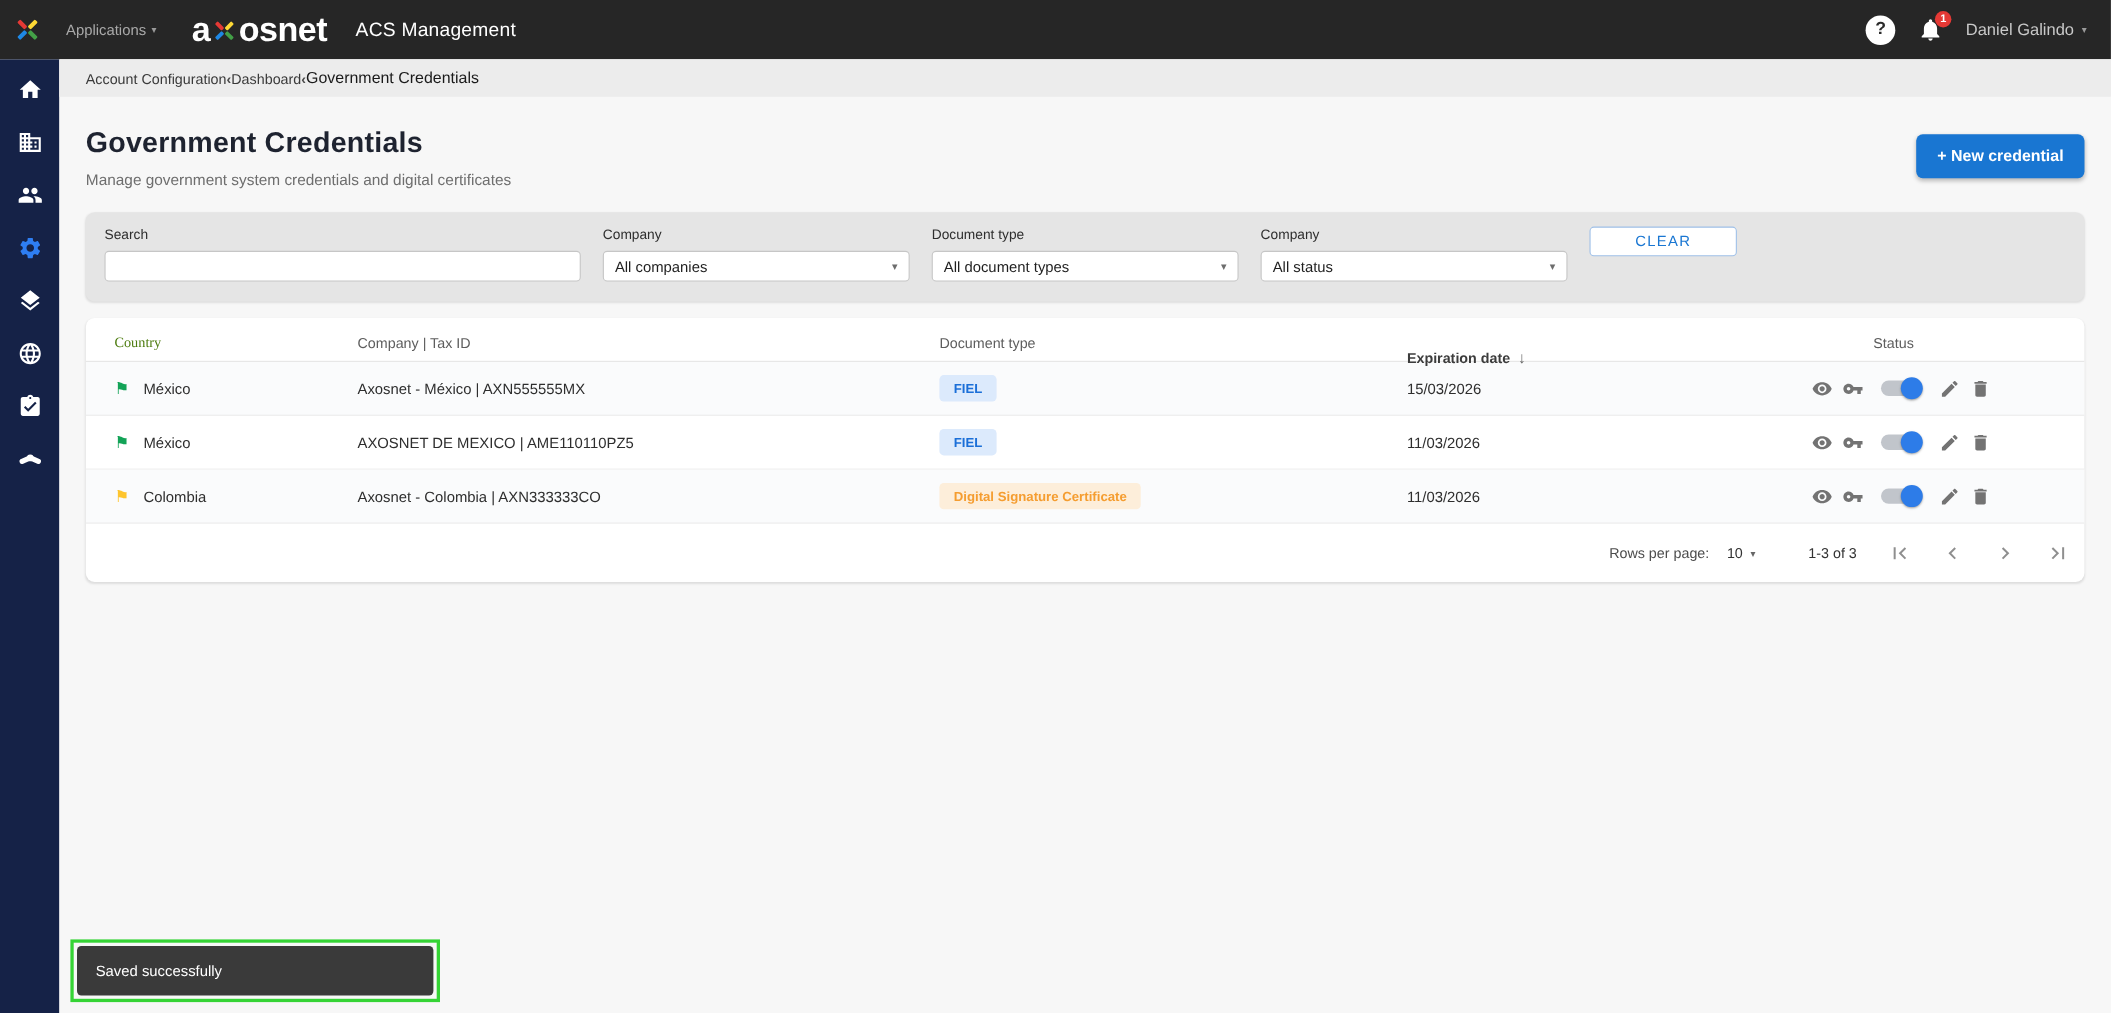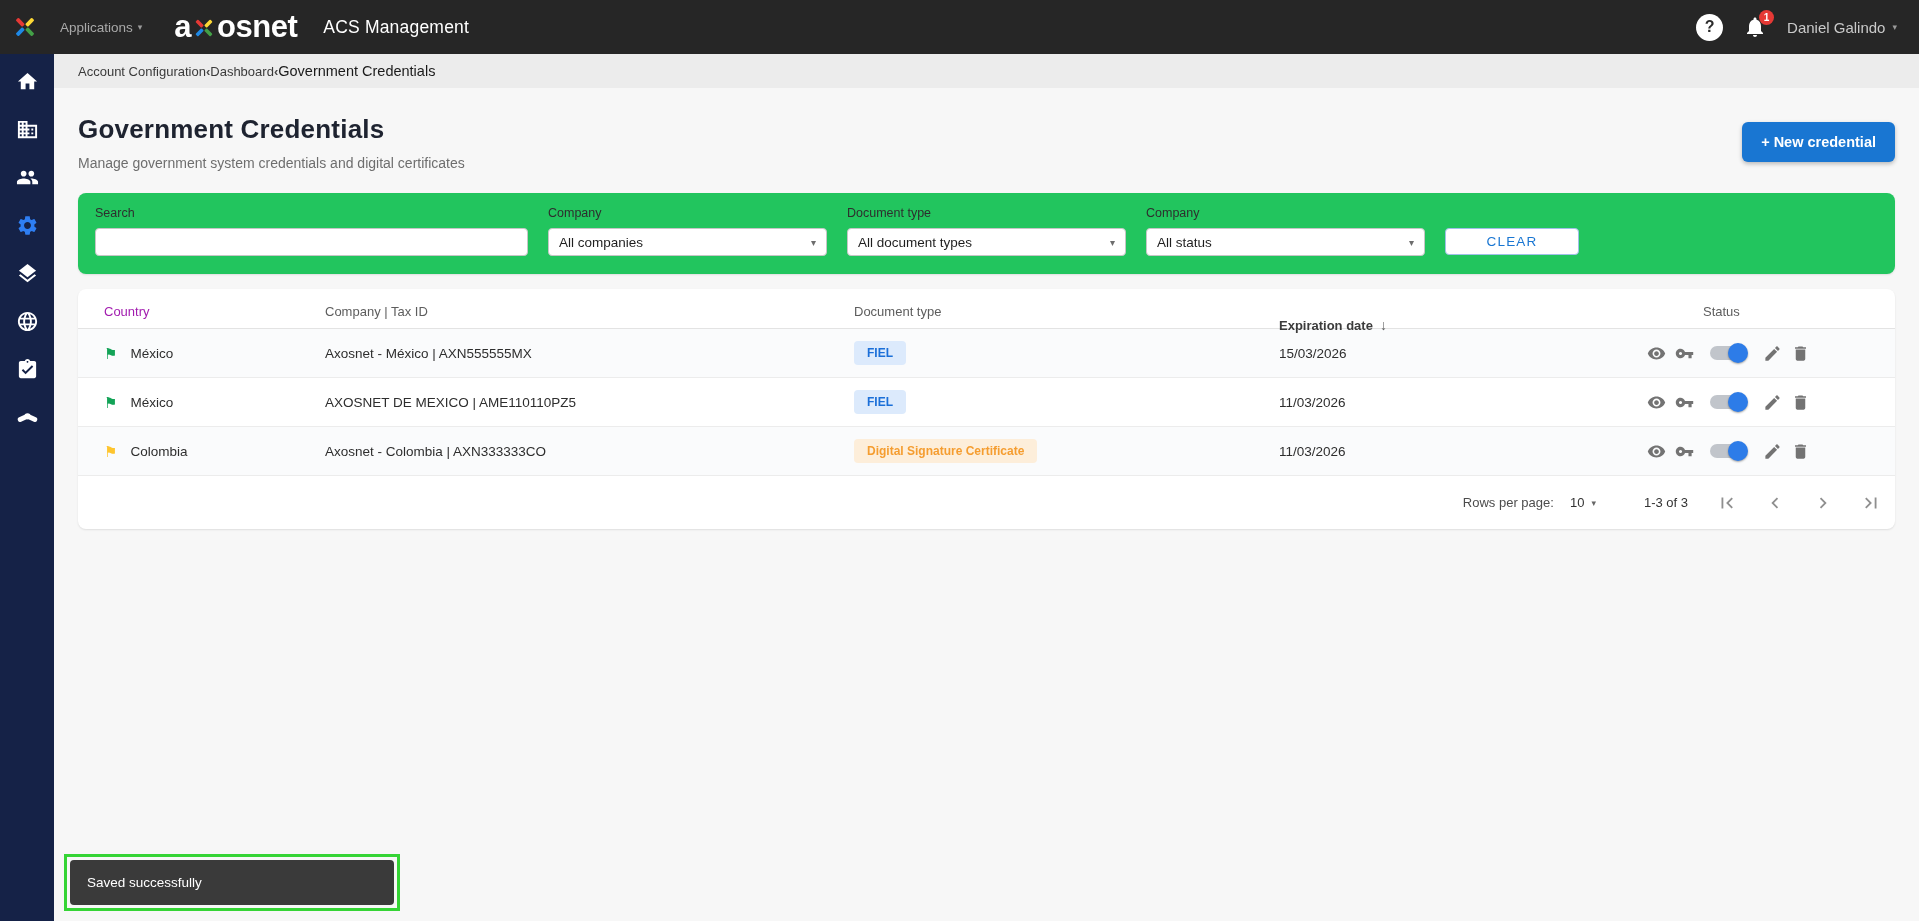--- a/index.html
+++ b/index.html
@@ -38,33 +38,33 @@
   .crumb-current { font-size:14.5px; color:#1a1a1a; font-weight:500; }
 
   .content { padding:0 24px; }
 
   .page-header { display:flex; justify-content:space-between; align-items:flex-start; margin-top:26px; }
   .page-title { font-size:26px; font-weight:700; color:#1e2330; letter-spacing:.2px; }
   .page-subtitle { margin-top:10px; font-size:14px; color:#6e6e6e; }
   .btn-new { margin-top:8px; background:#1976d2; color:#fff; border:none; border-radius:6px; height:40px; padding:0 19px; font-size:14.5px; font-weight:700; font-family:inherit; box-shadow:0 2px 4px rgba(0,0,0,.25); cursor:pointer; }
 
   
-  .filter-card { margin-top:22px; background:#22c55e; border-radius:8px; box-shadow:0 1px 2px rgba(0,0,0,.1); padding:13px 17px 18px; display:flex; gap:20px; align-items:flex-end; }
+  .filter-card { margin-top:22px; background:#e5e5e5; border-radius:8px; box-shadow:0 1px 2px rgba(0,0,0,.1); padding:13px 17px 18px; display:flex; gap:20px; align-items:flex-start; }
   .fgroup { display:flex; flex-direction:column; gap:8px; }
   .flabel { font-size:12.5px; color:#2e2e2e; }
   .search-input { width:433px; height:28px; border:1px solid #c6c6c6; border-radius:4px; background:#fff; font-family:inherit; font-size:13.5px; padding:0 8px; color:#222; outline:none; }
   .select { width:279px; height:28px; border:1px solid #c6c6c6; border-radius:4px; display:flex; align-items:center; justify-content:space-between; padding:0 10px; font-size:13.5px; color:#1f1f1f; background:#fff; cursor:pointer; }
   .select .caret { color:#6d6d6d; font-size:10px; }
   .btn-clear { width:134px; height:27px; border:1px solid #9fc0e8; border-radius:4px; background:#fff; color:#1976d2; font-size:13.5px; letter-spacing:1.2px; font-family:inherit; cursor:pointer; margin-bottom:1px; }
 
   
   .table-card { margin-top:15px; background:#fff; border-radius:8px; box-shadow:0 1px 2px rgba(0,0,0,.1); overflow:hidden; }
   .thead, .trow { display:grid; grid-template-columns:247px 529px 425px 350px 1fr; align-items:center; }
   .thead { height:40px; border-bottom:1px solid #e3e3e3; font-size:13px; color:#5d5d5d; font-weight:500; }
-  .th-first { padding-left:26px; color:#a21caf; }
+  .th-first { padding-left:26px; color:#4d7c0f;font-family:Liberation Serif, serif; }
   .th-sorted { font-weight:700; color:#3c3c3c; display:flex; align-items:center; gap:7px; cursor:pointer;margin-top:28px; }
   .sort-arrow { font-size:14px; color:#666; font-weight:400; }
   .th-actions { padding-left:74px; }
   .trow { height:49px; border-bottom:1px solid #ececec; font-size:13.5px; color:#2e2e2e; }
   .trow:nth-child(odd) { background:#fafbfc; }
   .cell-country { padding-left:26px; display:flex; align-items:center; gap:13px; }
   .flag { font-size:15px; line-height:1; }
   .flag[data-flag="green"] { color:#13a357; }
   .flag[data-flag="yellow"] { color:#fec52e; }
   .badge { display:inline-block; padding:5px 13px; border-radius:4px; font-size:12px; font-weight:700; }

